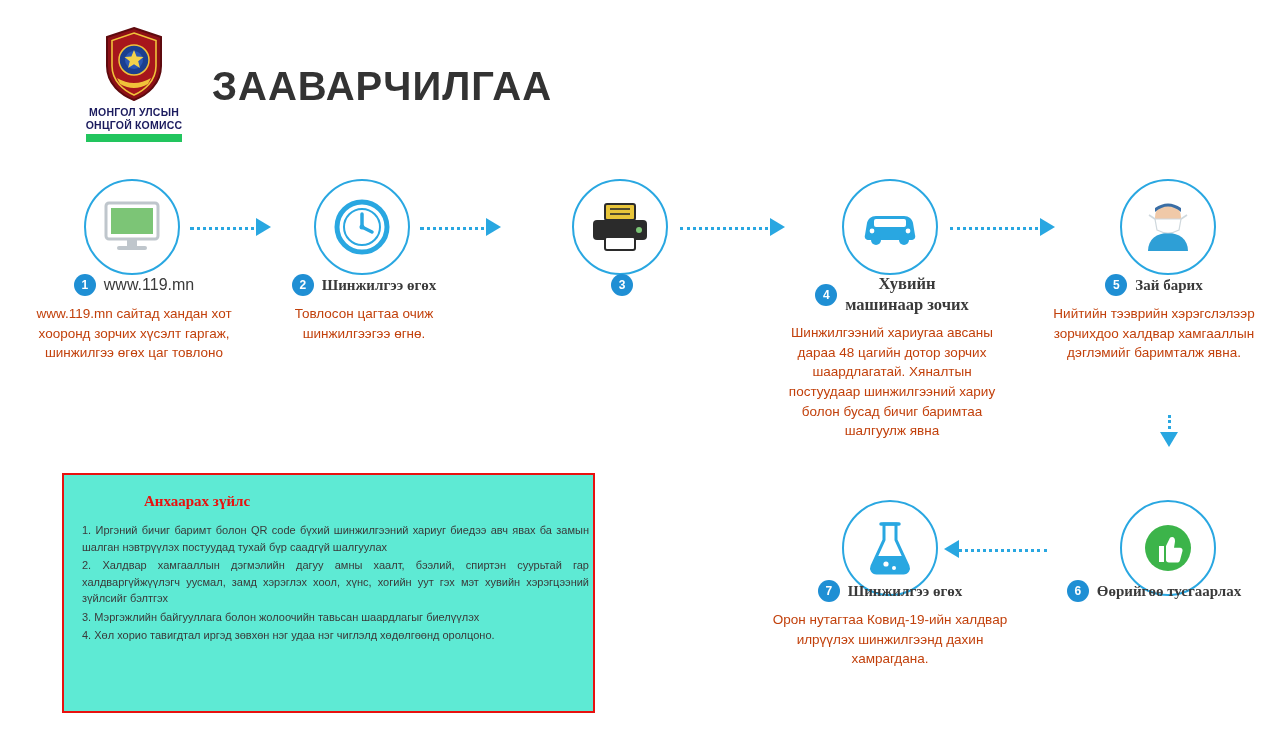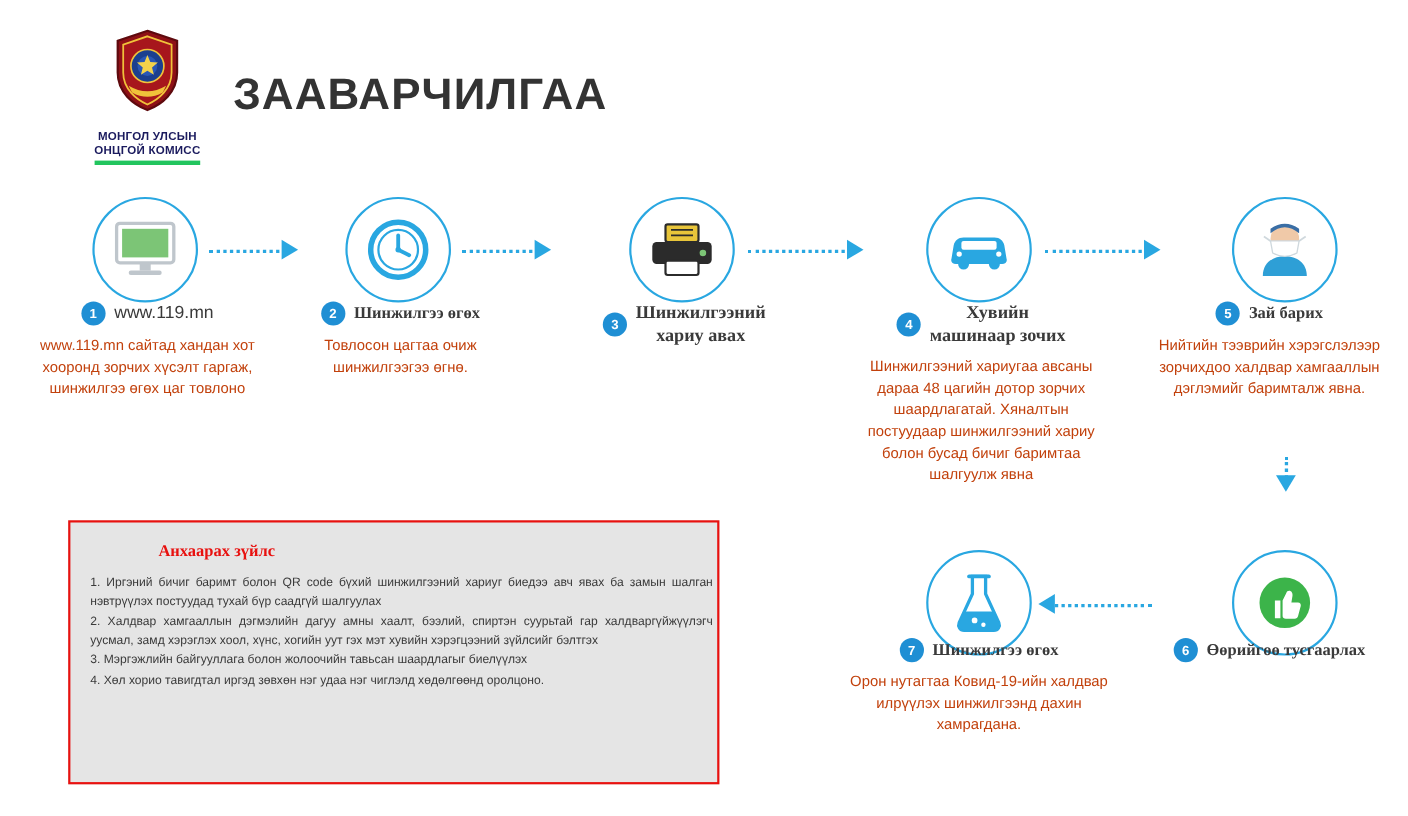--- a/index.html
+++ b/index.html
@@ -29,27 +29,27 @@
     text-align: center;
   }
   .emblem {
     width: 62px;
     height: 76px;
     margin: 0 auto;
     position: relative;
   }
   .emblem svg { display: block; }
   .logo-text {
-    margin-top: 16px;
+    margin-top: 4px;
     font-size: 10.5px;
     font-weight: bold;
     color: #1b1b5e;
     line-height: 1.25;
     letter-spacing: .2px;
-    border-bottom: 4px solid #22c55e;
+    border-bottom: 8px solid #22c55e;
     padding-bottom: 2px;
     display: inline-block;
   }
   .page-title {
     position: absolute;
     left: 212px;
     top: 64px;
     font-size: 40px;
     font-weight: bold;
     color: #333333;
@@ -151,24 +151,24 @@
     border-left: 9px solid transparent;
     border-right: 9px solid transparent;
     border-top: 15px solid #29a7e1;
   }
 
   
   .note-box {
     position: absolute;
     left: 62px;
     top: 473px;
-    width: 592px;
+    width: 533px;
     height: 240px;
     border: 2.5px solid #e8110f;
-    background: #e5e5e5;
+    background: #5eead4;
     padding: 14px 4px 10px 18px;
   }
   .note-title {
     color: #e8110f;
     font-weight: bold;
     font-size: 15px;
     font-family: "Liberation Serif", serif;
     margin: 4px 0 12px 62px;
   }
   .note-item {
@@ -259,24 +259,20 @@
     <line x1="21" y1="8" x2="41" y2="8" stroke="#2b2b2b" stroke-width="1.6"></line>
     <line x1="21" y1="13" x2="41" y2="13" stroke="#2b2b2b" stroke-width="1.6"></line>
     <rect x="4" y="19" width="54" height="20" rx="4" fill="#2b2b2b"></rect>
     <circle cx="50" cy="29" r="3" fill="#7cc576"></circle>
     <rect x="16" y="36" width="30" height="13" rx="2" fill="#ffffff" stroke="#2b2b2b" stroke-width="2"></rect>
   </svg>
 </div>
 <div class="step" style="left:500px; top:274px; width:244px;">
   <div class="step-head">
     <div class="badge">3</div>
-    <div class="step-title-2line">
-      <span>Шинжилгээний</span><br>
-      <span>хариу авах</span>
-    </div>
   </div>
 </div>
 
 <div class="node" style="left:842px; top:179px;">
   <svg width="62" height="40" viewBox="0 0 62 40">
     <path d="M6 28 L8 16 C9 12 12 9 17 9 L45 9 C50 9 53 12 54 16 L56 28 C57 31 55 33 52 33 L10 33 C7 33 5 31 6 28 Z" fill="#29a7e1"></path>
     <rect x="15" y="12" width="32" height="8" rx="2" fill="#ffffff"></rect>
     <circle cx="17" cy="33" r="5" fill="#29a7e1"></circle>
     <circle cx="45" cy="33" r="5" fill="#29a7e1"></circle>
     <circle cx="13" cy="24" r="2.4" fill="#ffffff"></circle>

